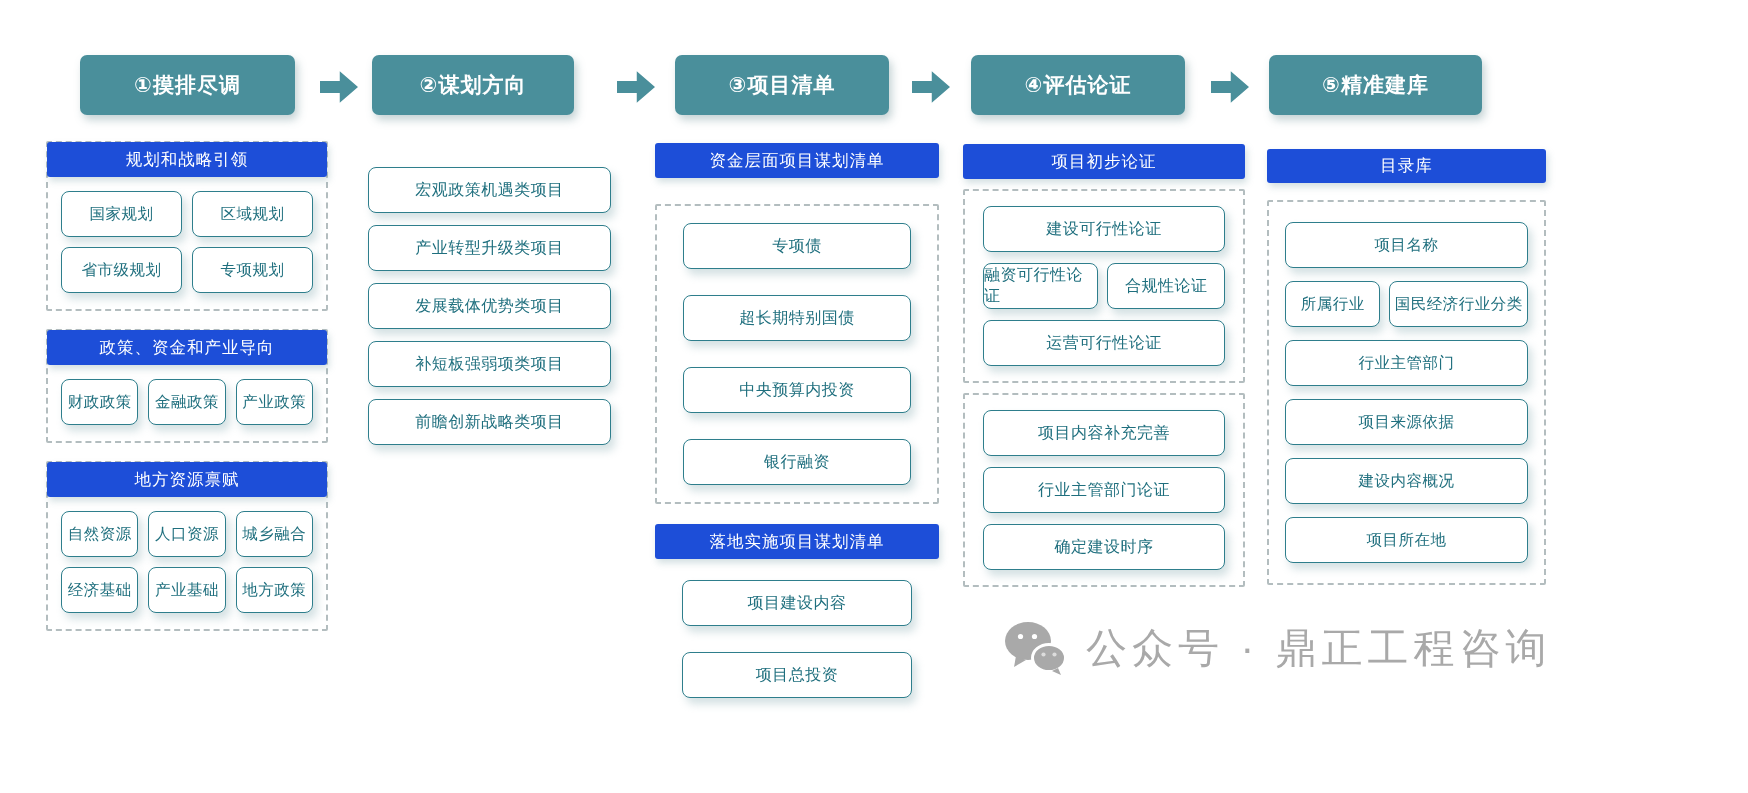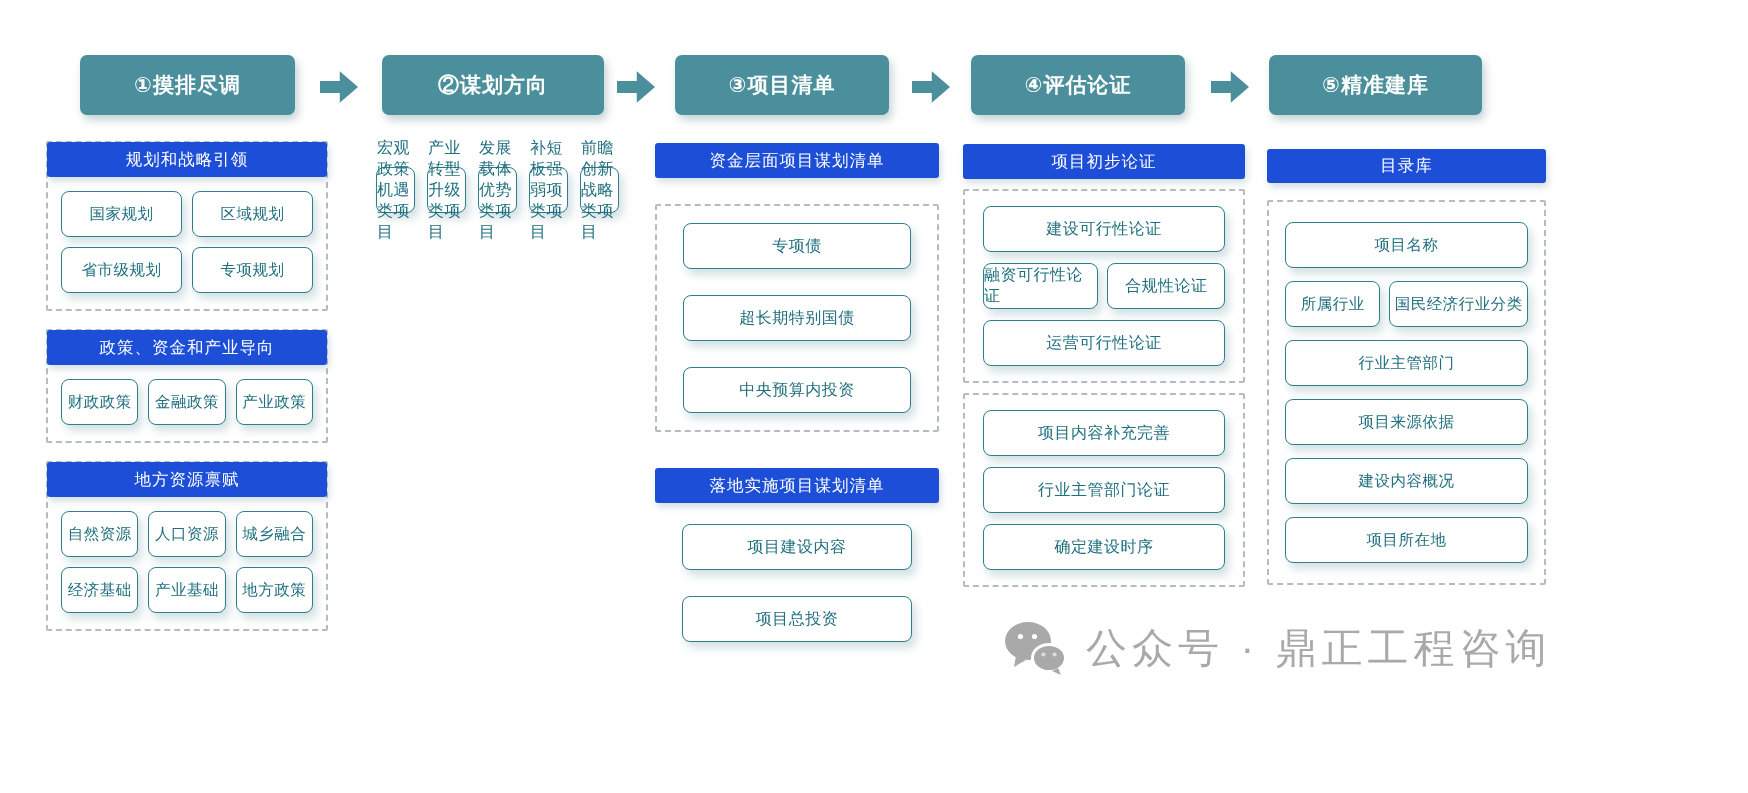--- a/index.html
+++ b/index.html
@@ -37,25 +37,25 @@
   }
   
   #col1{left:46px;top:141px;width:282px;}
   #col1 .panel{margin-bottom:18px;}
   #col1 .bar{margin:-1px -1px 0 -1px;}
   #col1 .grid{padding:14px 13px 16px 13px;grid-gap:10px;}
   .g2cols{grid-template-columns:1fr 1fr;}
   .g3cols{grid-template-columns:1fr 1fr 1fr;}
   #col1 .box{font-size:15.5px;}
   
-  #col2{left:376px;top:167px;width:243px;display:flex;gap:12px;}
+  #col2{left:368px;top:167px;width:243px;display:flex;flex-direction:column;gap:12px;}
   
   #col3{left:655px;top:143px;width:284px;}
   #col3 .panel{margin-top:26px;padding:17px 26px;display:flex;flex-direction:column;gap:26px;}
-  #col3 .bar2{margin-top:36px;}
+  #col3 .bar2{margin-top:20px;}
   #col3 .tail{padding:21px 27px 0 27px;display:flex;flex-direction:column;gap:26px;}
   
   #col4{left:963px;top:144px;width:282px;}
   #col4 .panel{margin-top:10px;padding:15px 18px;display:grid;grid-gap:11px;}
   #col4 .bar2{margin-top:9px;}
   .row2{display:grid;grid-template-columns:1fr 1.02fr;grid-gap:9px;}
   
   #col5{left:1267px;top:149px;width:279px;}
   #col5 .bar{height:34px;}
   #col5 .panel{margin-top:17px;padding:20px 16px;display:grid;grid-gap:13px;gap:13px;}
@@ -66,21 +66,21 @@
     position:absolute;left:1004px;top:620px;display:flex;align-items:center;gap:20px;
     color:#a9a9a9;font-size:41px;letter-spacing:5px;
   }
   #watermark svg{display:block;}
 </style>
 </head>
 <body>
 
 <div class="stage" style="left:80px;width:215px;">①摸排尽调</div>
 <div class="arrow" style="left:320px;"></div>
-<div class="stage" style="left:382px;width:222px;font-family:Liberation Mono, monospace;">②谋划方向</div>
+<div class="stage" style="left:372px;width:202px;">②谋划方向</div>
 <div class="arrow" style="left:617px;"></div>
 <div class="stage" style="left:675px;width:214px;">③项目清单</div>
 <div class="arrow" style="left:912px;"></div>
 <div class="stage" style="left:971px;width:214px;">④评估论证</div>
 <div class="arrow" style="left:1211px;"></div>
 <div class="stage" style="left:1269px;width:213px;">⑤精准建库</div>
 
 <div class="col" id="col1">
   <div class="panel">
     <div class="bar">规划和战略引领</div>
@@ -119,20 +119,21 @@
   <div class="box">补短板强弱项类项目</div>
   <div class="box">前瞻创新战略类项目</div>
 </div>
 
 <div class="col" id="col3">
   <div class="bar">资金层面项目谋划清单</div>
   <div class="panel">
     <div class="box">专项债</div>
     <div class="box">超长期特别国债</div>
     <div class="box">中央预算内投资</div>
+    <div class="box">银行融资</div>
   </div>
   <div class="bar bar2">落地实施项目谋划清单</div>
   <div class="tail">
     <div class="box">项目建设内容</div>
     <div class="box">项目总投资</div>
   </div>
 </div>
 
 <div class="col" id="col4">
   <div class="bar">项目初步论证</div>

